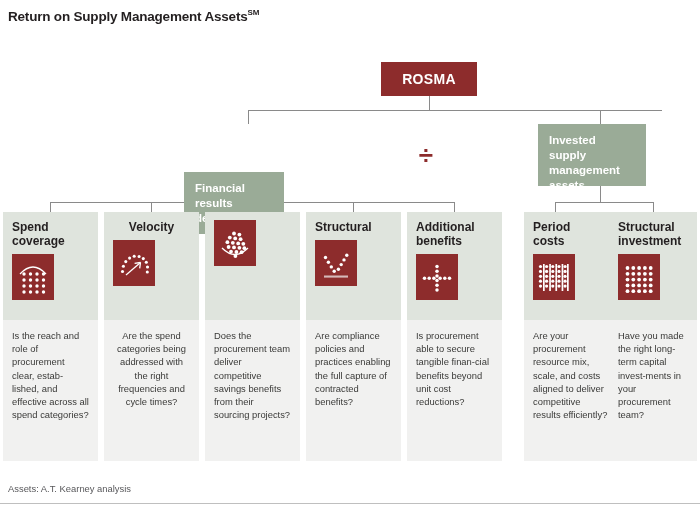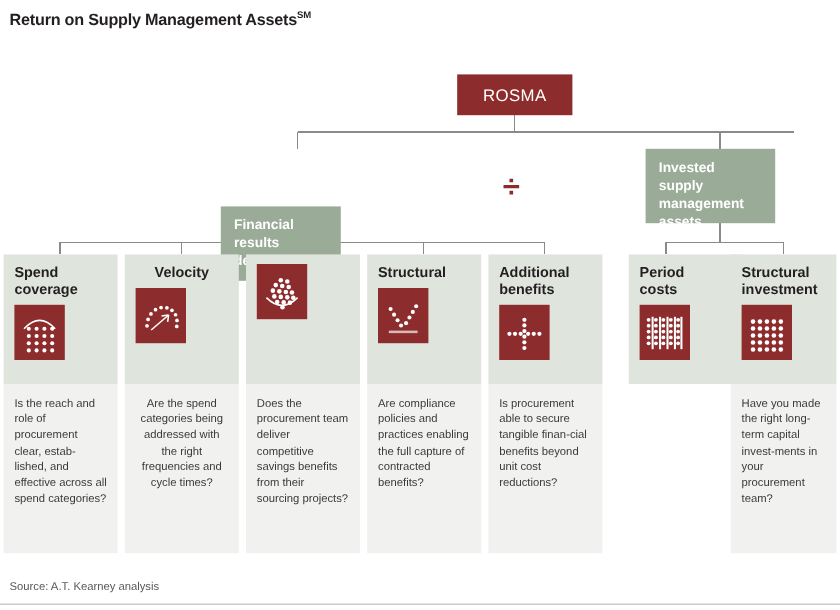--- a/index.html
+++ b/index.html
@@ -56,21 +56,21 @@
     width: 96px;
     height: 34px;
     background: #8d2c2c;
     display: flex;
     align-items: center;
     justify-content: center;
   }
   #rosma-box .label {
     color: #ffffff;
     font-size: 14px;
-    font-weight: normal;
+    font-weight: bold;
     letter-spacing: 0.3px;
   }
 
   
   .l2-box {
     position: absolute;
     background: #9aab97;
     box-sizing: border-box;
     padding: 9px 11px 0 11px;
   }
@@ -389,20 +389,21 @@
               <circle cx="32.1" cy="27.2" r="1.6"></circle>
             <circle cx="7.5" cy="32.1" r="1.6"></circle>
               <circle cx="13.6" cy="32.1" r="1.6"></circle>
               <circle cx="19.8" cy="32.1" r="1.6"></circle>
               <circle cx="26.0" cy="32.1" r="1.6"></circle>
               <circle cx="32.1" cy="32.1" r="1.6"></circle>
           </g>
         </svg>
       </div>
     </div>
+    <div class="card-body">Are your procurement resource mix, scale, and costs aligned to deliver competitive results efficiently?</div>
   </div>
 
   <div class="card" id="card-structural-investment">
     <div class="card-top">
       <div class="card-title">Structural
 investment</div>
       <div class="card-icon">
         <svg width="42" height="46" viewBox="0 0 42 46">
           <g fill="#ffffff">
             <circle cx="9.5" cy="14" r="1.9"></circle>
@@ -432,14 +433,14 @@
               <circle cx="32.7" cy="37.2" r="1.9"></circle>
           </g>
         </svg>
       </div>
     </div>
     <div class="card-body">Have you made the right long-term capital invest-ments in your procurement team?</div>
   </div>
 
 </div>
 
-<div id="source-note">Source: A.T. Kearney analysis</div>
+<div id="source-note">Assets: A.T. Kearney analysis</div>
 <div id="footer-rule"></div>
 
 </body></html>

